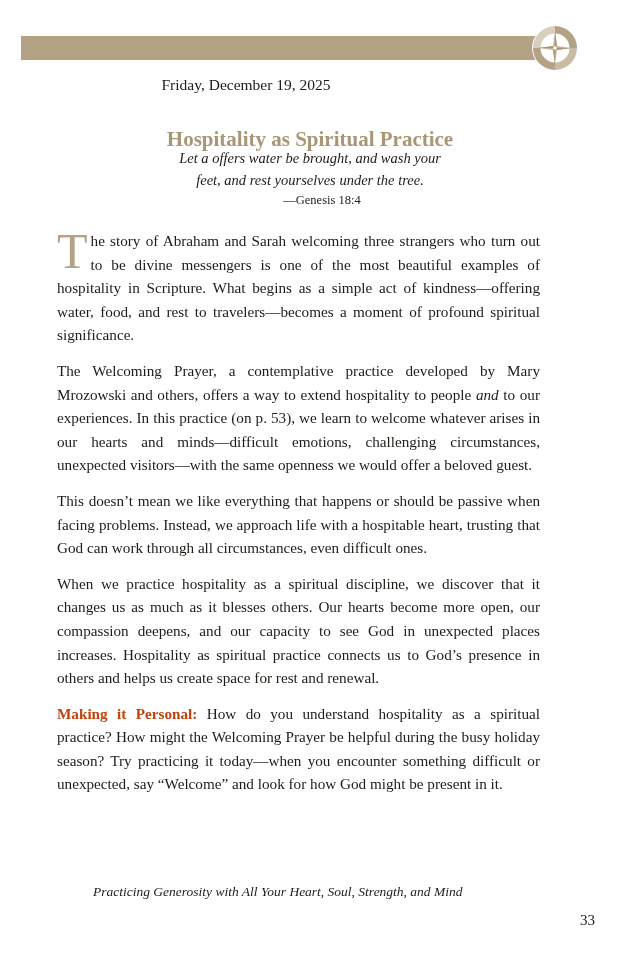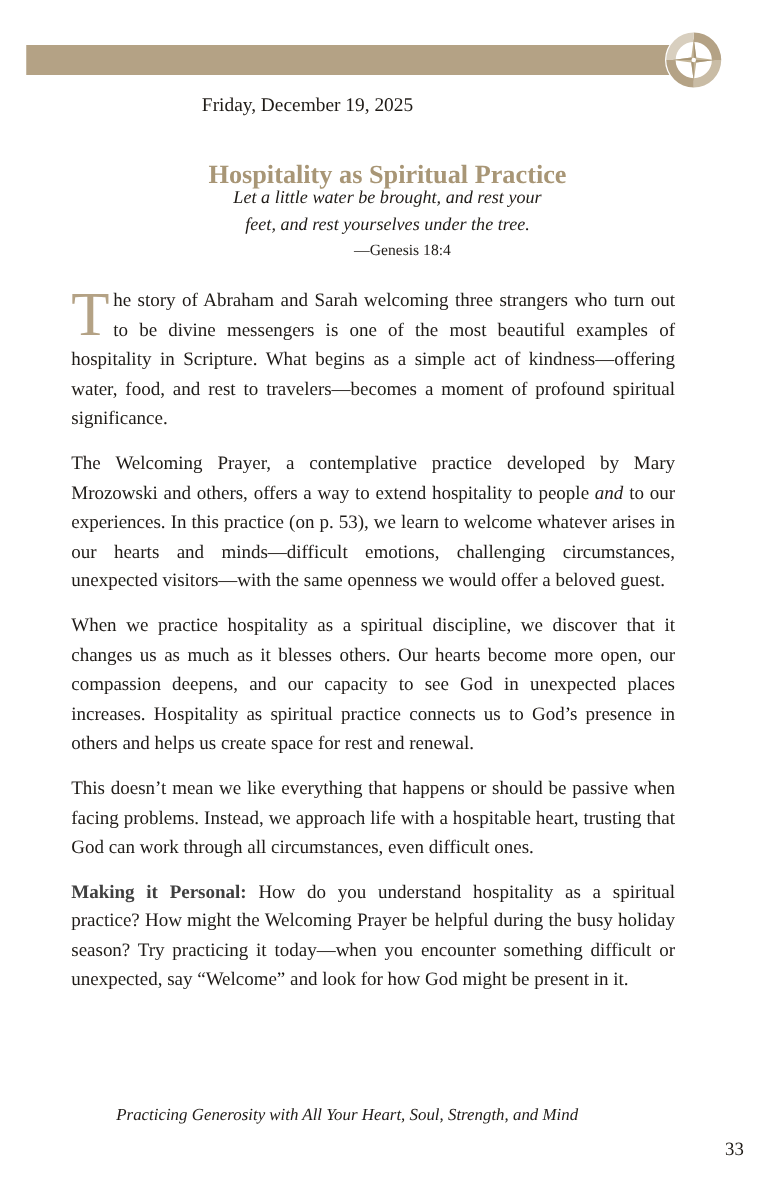--- a/index.html
+++ b/index.html
@@ -11,21 +11,21 @@
 
   .date { position: absolute; left: 0; width: 492px; top: 76px; text-align: center; font-size: 15.5px; color: #1f1b17; }
   .title { position: absolute; left: 0; width: 620px; top: 98px; text-align: center; font-size: 21px; font-weight: bold; color: #a89676; margin-top: 29px; }
 
   .epigraph { position: absolute; left: 0; width: 620px; top: 147px; text-align: center; font-style: italic; font-size: 14.5px; line-height: 22px; }
   .citation { position: absolute; left: 0; width: 620px; top: 193px; text-align: center; font-size: 12.5px; padding-left: 12px; }
 
   .body { position: absolute; left: 57px; width: 483px; top: 229px; font-size: 15.2px; line-height: 23.6px; text-align: justify; }
   .body p { margin: 0 0 12px 0; hyphens: manual; }
   .dropcap { float: left; font-size: 50px; line-height: 40px; color: #b4a285; margin: 2px 3px 0 0; height: 42px; }
-  .prompt-label { color: #404040; font-weight: bold; }
+  .prompt-label { color: #c2410c; font-weight: bold; }
 
   .footer-title { position: absolute; left: 93px; top: 884px; font-style: italic; font-size: 13.5px; }
   .page-num { position: absolute; left: 580px; top: 912px; font-size: 15px; }
 </style>
 </head>
 <body>
 
 <div class="header-band"></div>
 <div class="header-title">GENEROSITY AND HOSPITALITY</div>
 <svg class="compass" viewBox="0 0 48 48">
@@ -36,27 +36,27 @@
   <path d="M2 24 A22 22 0 0 1 24 2 L24 9.5 A14.5 14.5 0 0 0 9.5 24 Z" fill="#d8cfbf"></path>
   <path d="M24 7 L26 22 L41 24 L26 26 L24 41 L22 26 L7 24 L22 22 Z" fill="#c3b496"></path>
   <path d="M24 7 L26 22 L24 24 Z M41 24 L26 26 L24 24 Z M24 41 L22 26 L24 24 Z M7 24 L22 22 L24 24 Z" fill="#a89676"></path>
   <circle cx="24" cy="24" r="1.8" fill="#ffffff"></circle>
 </svg>
 
 <div class="date">Friday, December 19, 2025</div>
 <div class="title">Hospitality as Spiritual Practice</div>
 
 <div class="epigraph">
-  <div>Let a little water be brought, and rest your</div>
+  <div>Let a offers water be brought, and wash your</div>
   <div>feet, and rest yourselves under the tree.</div>
 </div>
 <div class="citation">—Genesis 18:4</div>
 
 <div class="body">
   <p><span class="dropcap">T</span><span>he story of Abraham and Sarah welcoming three strangers who turn out to be divine messengers is one of the most beautiful examples of hospitality in Scripture. What begins as a simple act of kindness—offering water, food, and rest to travelers—becomes a moment of pro­found spiritual significance.</span></p>
   <p><span>The Welcoming Prayer, a contemplative practice developed by Mary Mrozowski and others, offers a way to extend hospitality to people </span><em>and</em><span> to our experiences. In this practice (on p. 53), we learn to welcome whatever arises in our hearts and minds—difficult emotions, challeng­ing circumstances, unexpected visitors—with the same openness we would offer a beloved guest.</span></p>
+  <p>This doesn’t mean we like everything that happens or should be passive when facing problems. Instead, we approach life with a hospitable heart, trusting that God can work through all circumstances, even difficult ones.</p>
   <p>When we practice hospitality as a spiritual discipline, we discover that it changes us as much as it blesses others. Our hearts become more open, our compassion deepens, and our capacity to see God in unexpected places increases. Hospitality as spiritual practice connects us to God’s presence in others and helps us create space for rest and renewal.</p>
-  <p>This doesn’t mean we like everything that happens or should be passive when facing problems. Instead, we approach life with a hospitable heart, trusting that God can work through all circumstances, even difficult ones.</p>
   <p><span class="prompt-label">Making it Personal:</span><span> How do you understand hospitality as a spiritual practice? How might the Welcoming Prayer be helpful during the busy holiday season? Try practicing it today—when you encounter something difficult or unexpected, say “Welcome” and look for how God might be present in it.</span></p>
 </div>
 
 <div class="footer-title">Practicing Generosity with All Your Heart, Soul, Strength, and Mind</div>
 <div class="page-num">33</div>
 
 </body></html>

